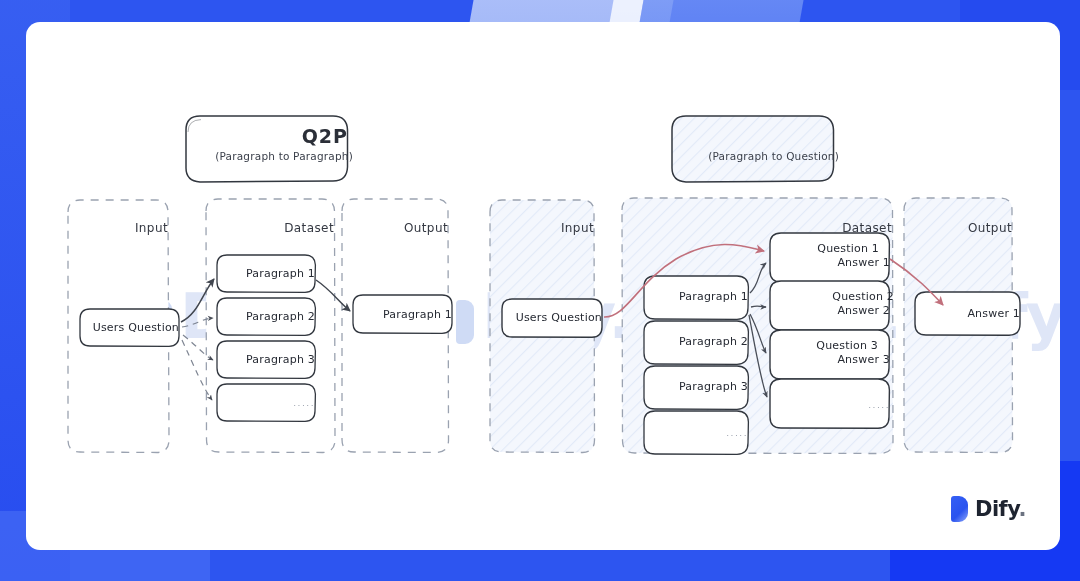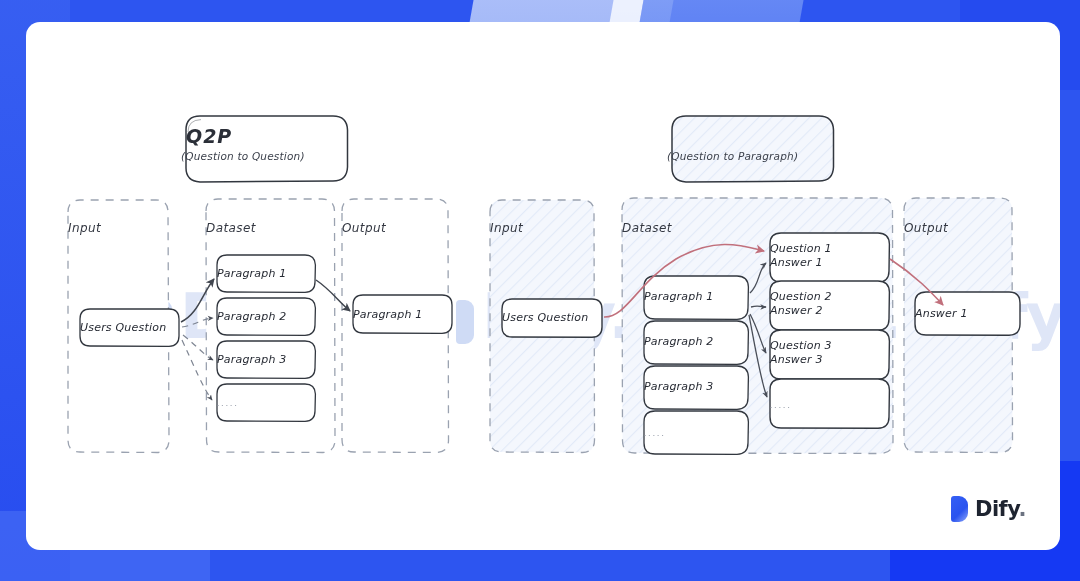--- a/index.html
+++ b/index.html
@@ -108,22 +108,21 @@
     width: 1034px; height: 528px;
   }
 
   
   .label {
     position: absolute;
     font-family: "DejaVu Sans", sans-serif;
     color: #2b2f38;
     white-space: nowrap;
     pointer-events: none;
-    text-align: left;
-    font-style: italic;
+    text-align: right;
   }
 
   .title-text {
     font-size: 19px;
     font-weight: bold;
     letter-spacing: 1px;
   }
   .title-sub {
     font-size: 10.5px;
     letter-spacing: .2px;
@@ -284,23 +283,23 @@
 
       <path d="M578,295 C600,296 612,260 650,237 C690,214 718,224 738,229" fill="none" stroke="#c1707c" stroke-width="1.6" marker-end="url(#arrowPink)"></path>
       <path d="M724,271 C734,262 732,248 740,241" fill="none" stroke="#494e58" stroke-width="1.3" marker-end="url(#arrowGrayS)"></path>
       <path d="M725,285 C733,283 733,285 740,285" fill="none" stroke="#494e58" stroke-width="1.3" marker-end="url(#arrowGrayS)"></path>
       <path d="M724,292 C733,309 735,322 740,331" fill="none" stroke="#494e58" stroke-width="1.3" marker-end="url(#arrowGrayS)"></path>
       <path d="M723,293 C730,330 735,360 741,375" fill="none" stroke="#494e58" stroke-width="1.3" marker-end="url(#arrowGrayS)"></path>
       <path d="M864,237 C890,254 905,270 917,283" fill="none" stroke="#c1707c" stroke-width="1.6" marker-end="url(#arrowPink)"></path>
     </svg>
 
     <div class="label title-text" style="left:160px; top:103px; width:162px;">Q2P</div>
-    <div class="label title-sub" style="left:155px; top:128px; width:172px;">(Question to Question)</div>
-
-    <div class="label title-sub" style="left:641px; top:128px; width:172px;">(Question to Paragraph)</div>
+    <div class="label title-sub" style="left:155px; top:128px; width:172px;">(Paragraph to Paragraph)</div>
+
+    <div class="label title-sub" style="left:641px; top:128px; width:172px;">(Paragraph to Question)</div>
 
     <div class="label col-label" style="left:42px; top:199px; width:100px;">Input</div>
     <div class="label col-label" style="left:180px; top:199px; width:128px;">Dataset</div>
     <div class="label col-label" style="left:316px; top:199px; width:106px;">Output</div>
 
     <div class="label node-text" style="left:54px; top:299px; width:99px;">Users Question</div>
     <div class="label node-text" style="left:191px; top:245px; width:98px;">Paragraph 1</div>
     <div class="label node-text" style="left:191px; top:288px; width:98px;">Paragraph 2</div>
     <div class="label node-text" style="left:191px; top:331px; width:98px;">Paragraph 3</div>
     <div class="label node-dots" style="left:191px; top:376px; width:98px;">.....</div>

